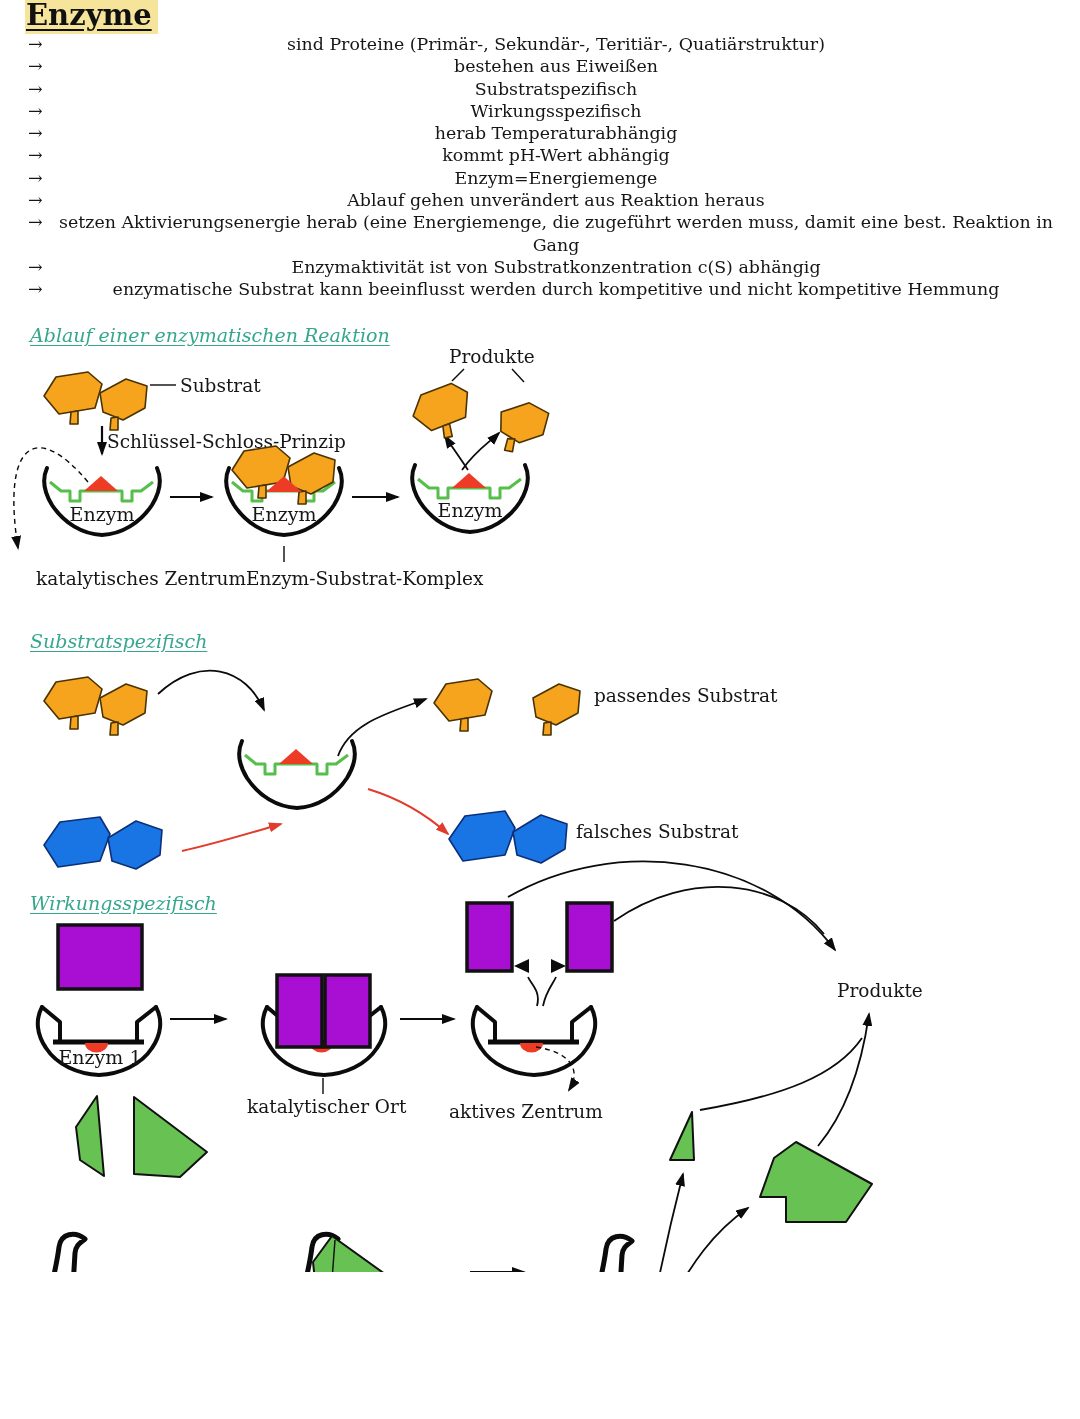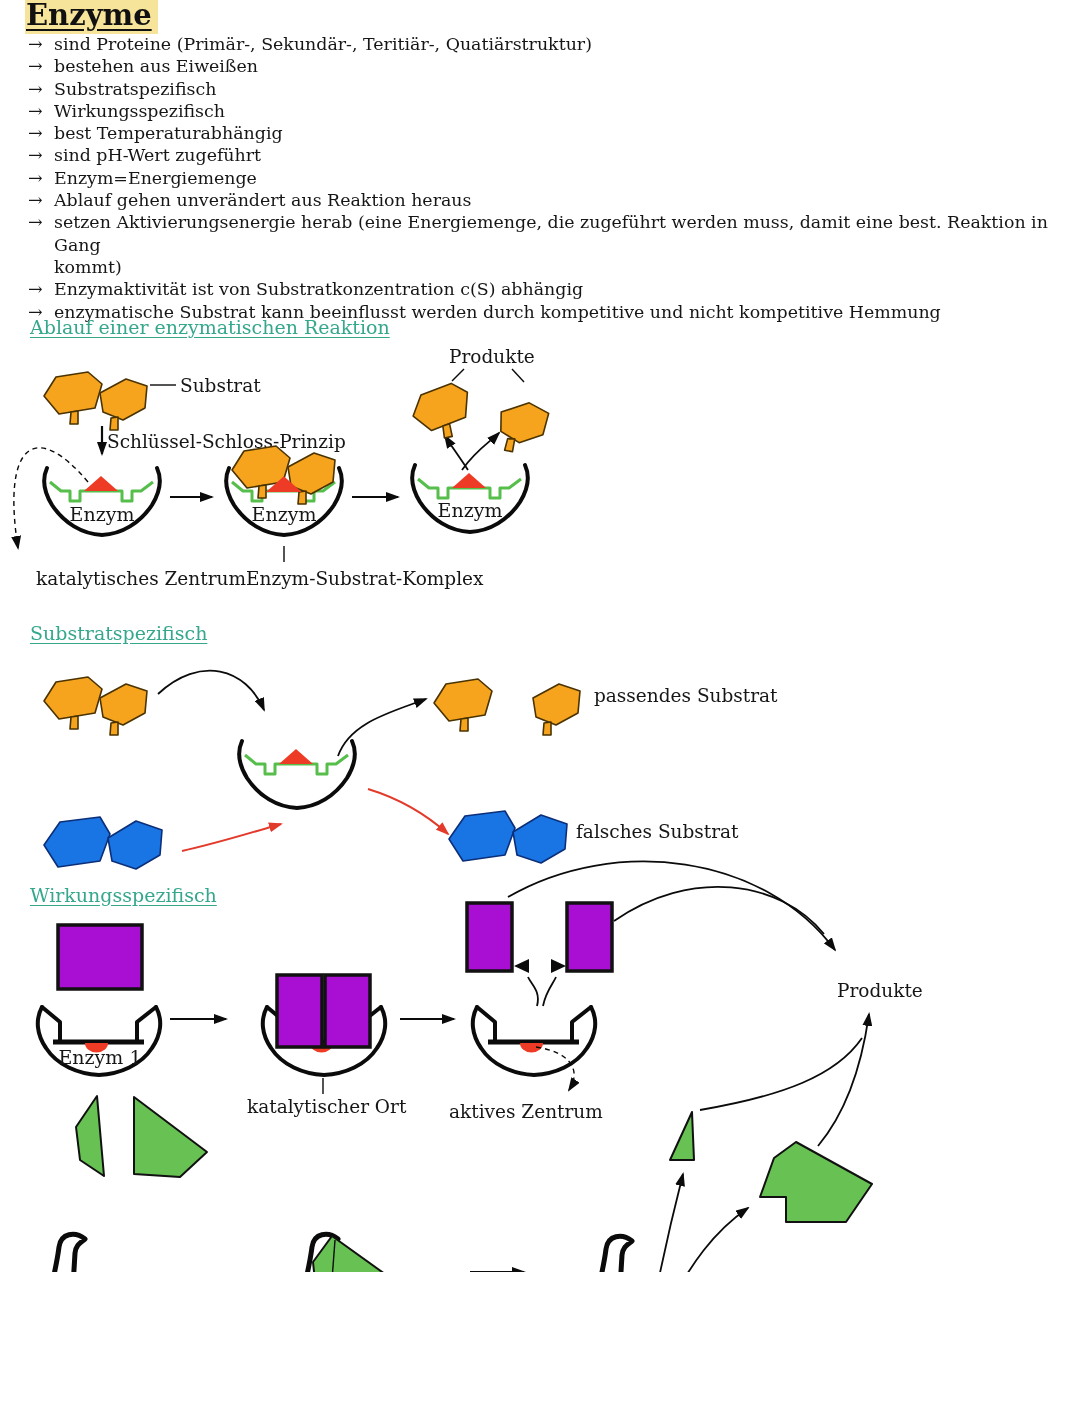--- a/index.html
+++ b/index.html
@@ -6,24 +6,24 @@
   .page{position:relative;width:1080px;height:1272px;background:#ffffff;overflow:hidden;
         font-family:"DejaVu Serif",serif;color:#161616;padding-left:24px;}
   
   .title{position:absolute;left:25px;top:-2px;margin:0;font-size:29px;font-weight:bold;}
   .title mark{background:#F6E49A;text-decoration:underline;text-underline-offset:4px;
               padding:0 6px 2px 1px;color:#111;}
   
   .blist{position:absolute;left:28px;top:33px;width:1030px;font-size:17.4px;line-height:22.3px;}
   .li{display:flex;align-items:flex-start;}
   .li .arr{flex:0 0 26px;}
-  .li .txt{flex:1;}
-  
-  .shead{position:absolute;font-size:19px;color:#35A78C;
-         text-decoration:underline;text-underline-offset:3px;}
+  .li .txt{flex:1;text-align:center;}
+  
+  .shead{position:absolute;font-style:italic;font-size:19px;color:#35A78C;
+         text-decoration:underline;text-underline-offset:3px;margin-top:8px;}
   
   .canvas{position:absolute;left:0;top:310px;width:1080px;height:1109px;}
   text{font-family:"DejaVu Serif",serif;font-size:18.5px;fill:#161616;}
   .mid{text-anchor:middle;}
   .enz{font-size:19px;}
   .ck{fill:#ffffff;stroke:#0b0b0b;stroke-width:4;stroke-linejoin:round;stroke-linecap:round;}
   .ck5{fill:#ffffff;stroke:#0b0b0b;stroke-width:5;stroke-linejoin:round;stroke-linecap:round;}
   .inl{fill:none;stroke:#0b0b0b;stroke-width:4;stroke-linejoin:round;stroke-linecap:round;}
   .fl{fill:none;stroke:#0b0b0b;stroke-width:5;stroke-linecap:butt;}
   .gl{fill:none;stroke:#56BE4A;stroke-width:3;stroke-linejoin:round;}
@@ -58,41 +58,37 @@
     <div class="li">
         <span class="arr">→</span>
         <span class="txt">Substratspezifisch</span>
       </div>
     <div class="li">
         <span class="arr">→</span>
         <span class="txt">Wirkungsspezifisch</span>
       </div>
     <div class="li">
         <span class="arr">→</span>
-        <span class="txt">best Temperaturabhängig</span>
-      </div>
-    <div class="li">
-        <span class="arr">→</span>
-        <span class="txt">sind pH-Wert zugeführt</span>
+        <span class="txt">herab Temperaturabhängig</span>
+      </div>
+    <div class="li">
+        <span class="arr">→</span>
+        <span class="txt">kommt pH-Wert abhängig</span>
       </div>
     <div class="li">
         <span class="arr">→</span>
         <span class="txt">Enzym=Energiemenge</span>
       </div>
     <div class="li">
         <span class="arr">→</span>
         <span class="txt">Ablauf gehen unverändert aus Reaktion heraus</span>
       </div>
     <div class="li">
         <span class="arr">→</span>
         <span class="txt">setzen Aktivierungsenergie herab (eine Energiemenge, die zugeführt werden muss, damit eine best. Reaktion in Gang</span>
-      </div>
-    <div class="li">
-        <span class="arr"></span>
-        <span class="txt">kommt)</span>
       </div>
     <div class="li">
         <span class="arr">→</span>
         <span class="txt">Enzymaktivität ist von Substratkonzentration c(S) abhängig</span>
       </div>
     <div class="li">
         <span class="arr">→</span>
         <span class="txt">enzymatische Substrat kann beeinflusst werden durch kompetitive und nicht kompetitive Hemmung</span>
       </div>
   </div>

